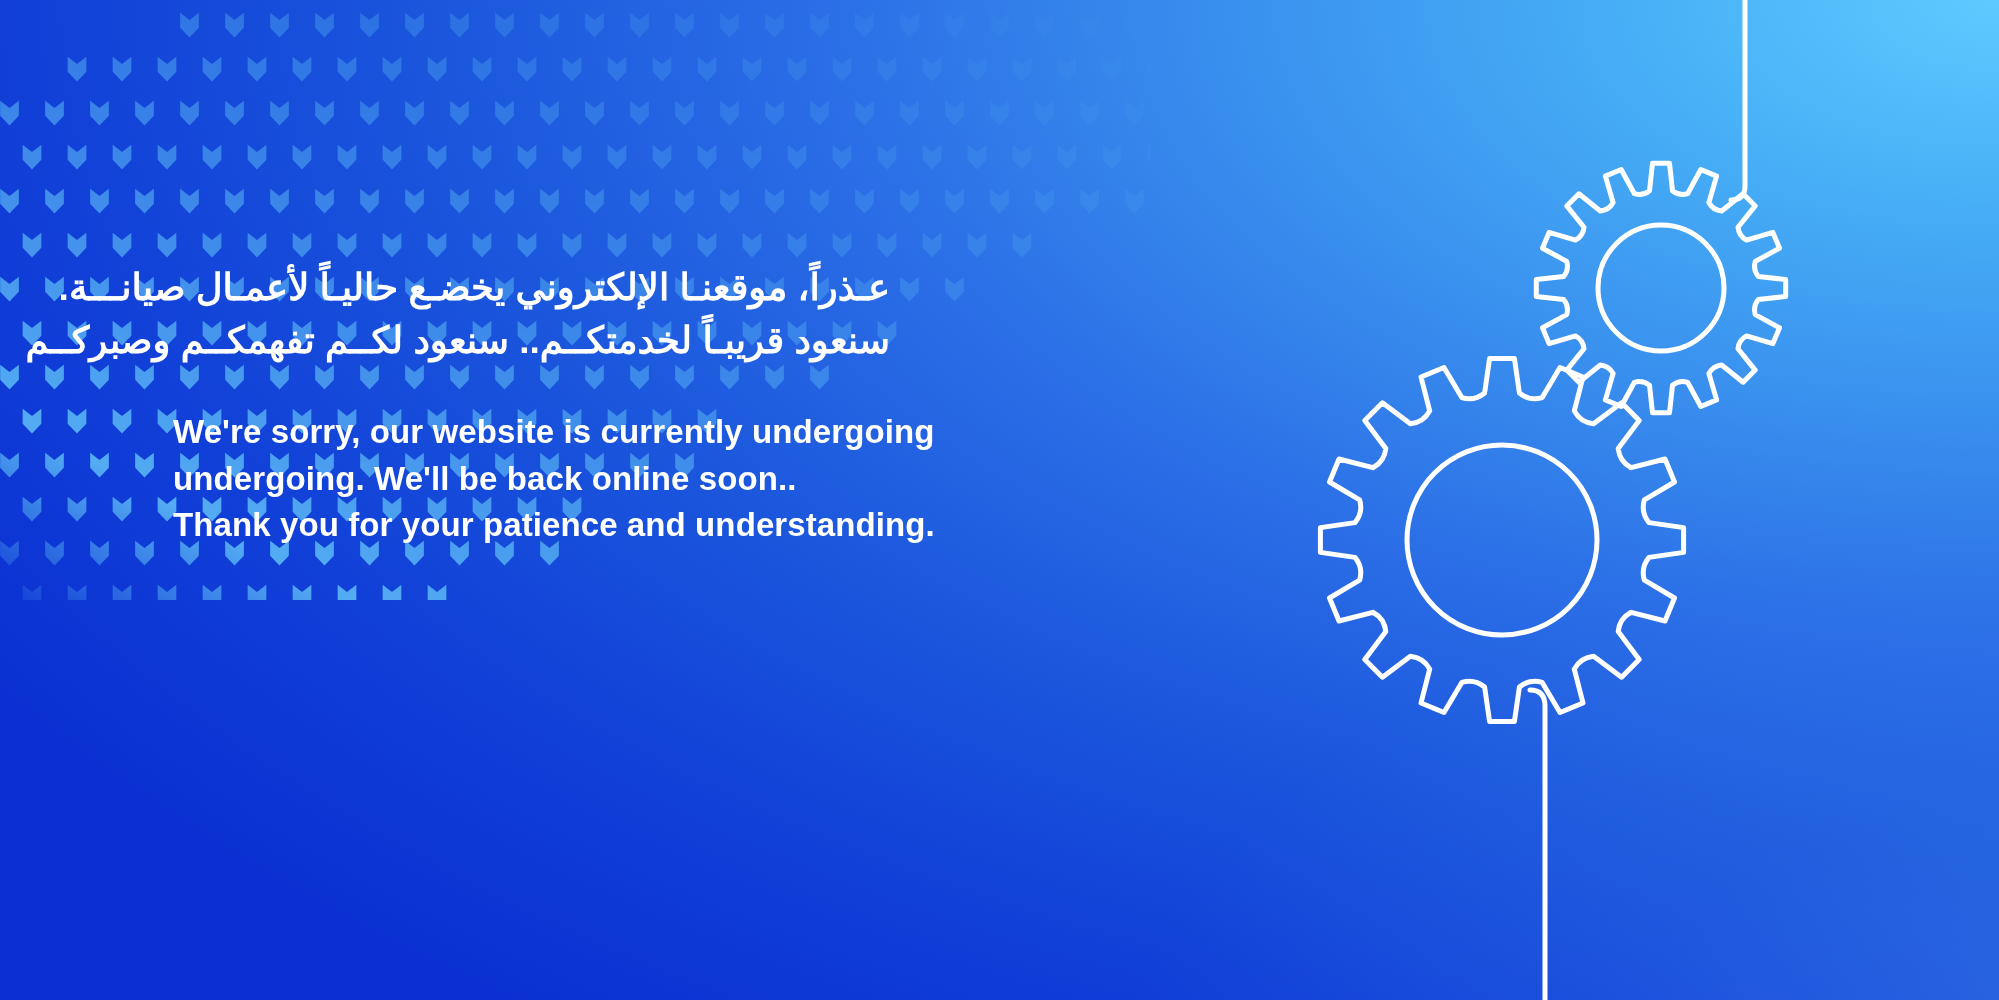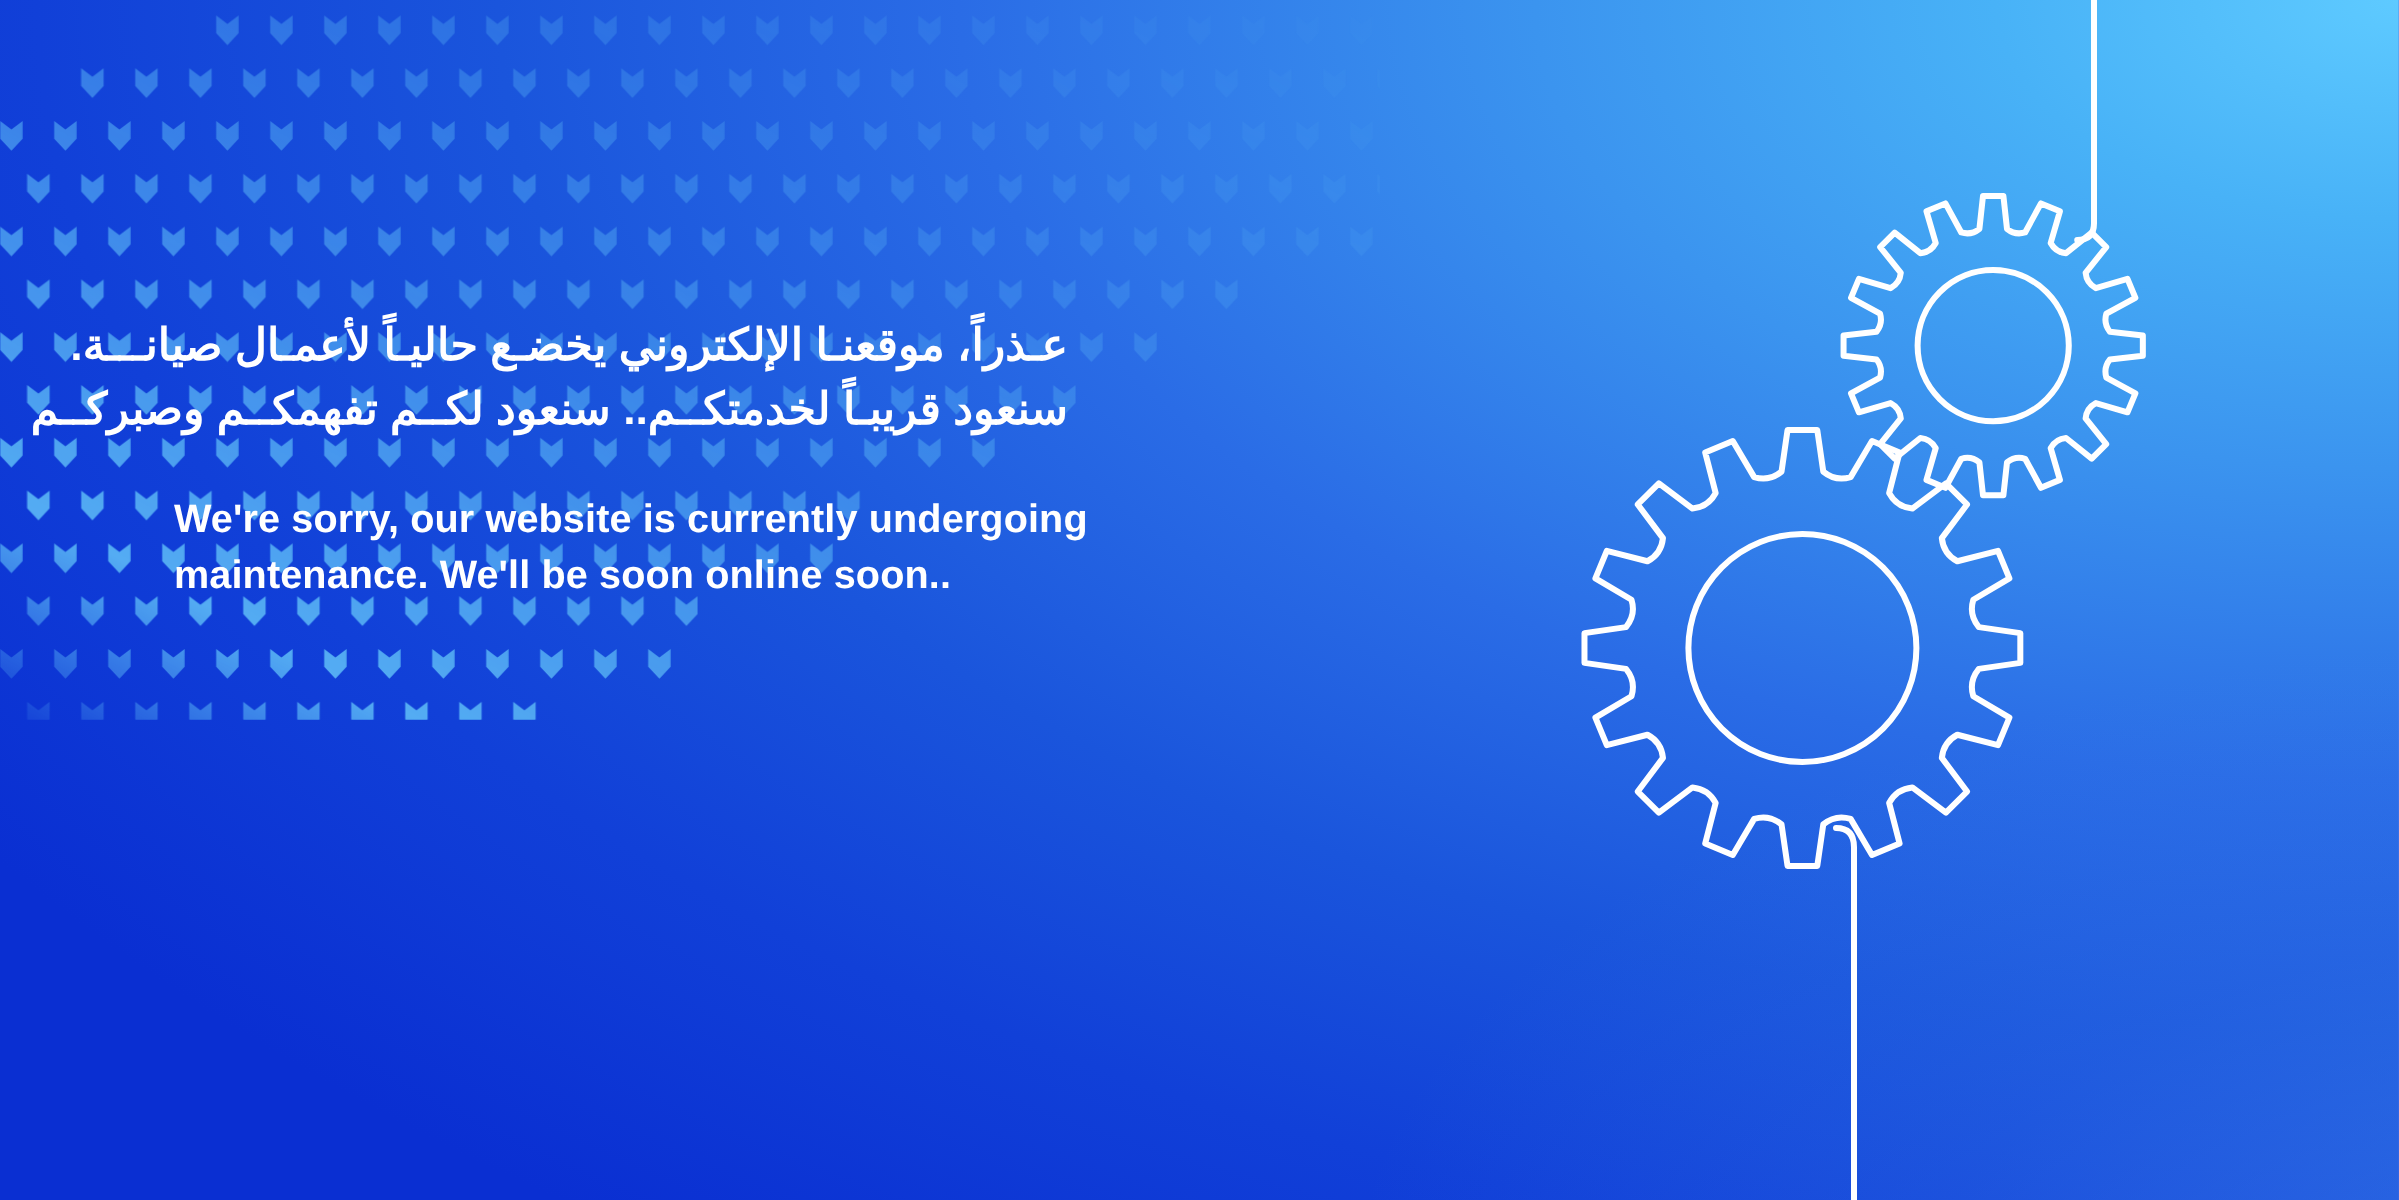--- a/index.html
+++ b/index.html
@@ -73,21 +73,21 @@
   .ar-line { white-space:nowrap; }
 
   .en-block {
     margin-top:42px;
     color:#ffffff;
     font-size:33px;
     line-height:1.41;
     font-weight:700;
     letter-spacing:0.1px;
   }
-  .en-line { white-space:nowrap; }
+  .en-line { white-space:nowrap;margin-left:28px; }
 </style>
 </head>
 <body>
 
 <div id="stage">
 
   <div id="tint"></div>
 
   <svg id="pattern" viewBox="0 0 1180 640" preserveAspectRatio="none">
     <defs>
@@ -445,17 +445,18 @@
 
   <div id="copy">
 
     <div class="ar-block">
       <div class="ar-line">عـذراً، موقعنـا الإلكتروني يخضـع حاليـاً لأعمـال صيانـــة.</div>
       <div class="ar-line">سنعود قريبـاً لخدمتكــم.. سنعود لكــم تفهمكــم وصبركــم</div>
     </div>
 
     <div class="en-block">
       <div class="en-line">We're sorry, our website is currently undergoing</div>
-      <div class="en-line">maintenance. We'll be soon online soon..</div>
+      <div class="en-line">undergoing. We'll be back online soon..</div>
+      <div class="en-line">Thank you for your patience and understanding.</div>
     </div>
 
   </div>
 </div>
 
 </body></html>

